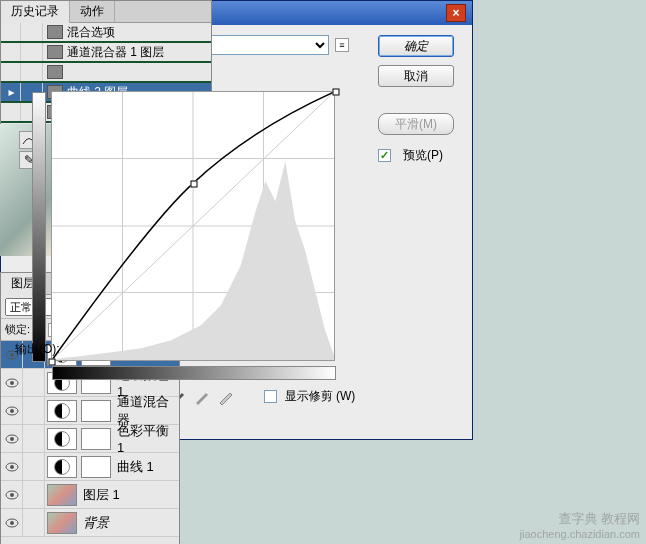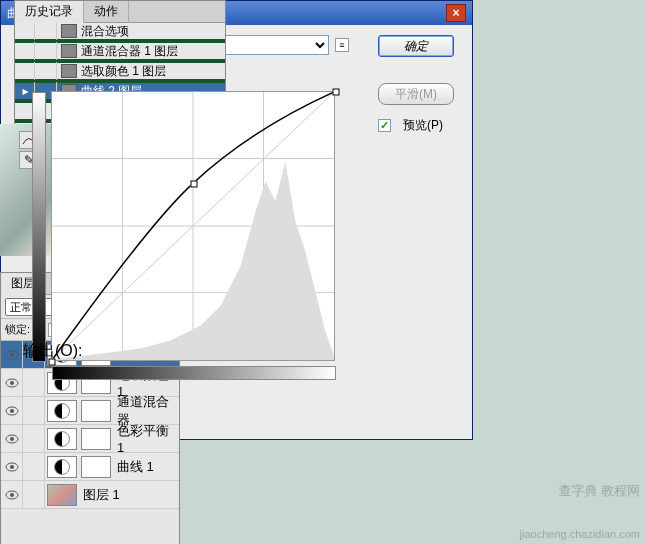--- a/index.html
+++ b/index.html
@@ -1,24 +1,24 @@
 <!DOCTYPE html>
 <html><head>
 <meta charset="utf-8">
 <style>
 * { margin:0; padding:0; box-sizing:border-box; font-family:"Microsoft YaHei",SimSun,Arial,sans-serif; }
 body { width:646px; height:544px; background:#c8d6d4; position:relative; overflow:hidden; font-size:12px; }
 .panel { background:#e6e6e6; border:1px solid #888; position:absolute; }
 
-.history { left:14px; top:0; width:212px; height:125px; }
+.history { left:0; top:0; width:212px; height:125px; }
 .tabs { display:flex; background:#d0d0d0; height:22px; border-bottom:1px solid #999; align-items:center; }
 .tab { padding:3px 10px; border-right:1px solid #aaa; height:22px; display:flex; align-items:center; }
 .tab.active { background:#e6e6e6; }
 .hist-body { background:#e8e8e8; height:101px; overflow:hidden; }
-.hist-row { display:flex; align-items:center; height:20px; border-bottom:4px solid #14532d; padding-left:2px; gap:4px; }
+.hist-row { display:flex; align-items:center; height:20px; border-bottom:2px solid #14532d; padding-left:2px; gap:4px; }
 .hist-row.selected { background:#3a6ea5; color:#fff; }
 .hist-row.dim { color:#999; font-style:italic; }
 .hist-col1 { width:18px; height:18px; border-right:1px solid #ccc; display:flex; align-items:center; justify-content:center; }
 .hist-col2 { width:18px; height:18px; border-right:1px solid #ccc; }
 .hist-ico { width:16px; height:14px; background:#888; border:1px solid #555; }
 
 .preview { position:absolute; left:0; top:124px; width:180px; height:132px; background:linear-gradient(135deg,#dce8e2,#92a8a0 40%,#efe6d8 60%,#4a5048); }
 
 .layers-panel { left:0; top:272px; width:180px; height:288px; }
 .layer-opts { display:flex; align-items:center; padding:3px 4px; gap:4px; height:24px; border-bottom:1px solid #bbb; }
@@ -60,21 +60,21 @@
 .grad-v { position:absolute; left:-20px; top:0; width:14px; height:270px; background:linear-gradient(#fff,#000); border:1px solid #888; }
 .grad-h { position:absolute; left:0; bottom:-20px; width:284px; height:14px; background:linear-gradient(90deg,#000,#fff); border:1px solid #888; }
 .out-in-row { display:flex; align-items:center; gap:8px; margin-top:26px; margin-left:4px; font-size:12px; }
 .droppers { display:flex; gap:6px; }
 .dropper { width:18px; height:18px; }
 .curve-tools { position:absolute; left:8px; top:40px; display:flex; flex-direction:column; gap:2px; }
 .ct-btn { width:20px; height:18px; border:1px solid #999; background:#e8e8e8; display:flex; align-items:center; justify-content:center; }
 .disp-row { display:flex; align-items:center; gap:6px; margin-top:10px; margin-left:44px; }
 .arrow-btn { width:16px; height:16px; border:1px solid #888; border-radius:8px; background:#f0f0f0; display:flex; align-items:center; justify-content:center; font-size:9px; }
 .ctrl-pt { position:absolute; width:7px; height:7px; border:1px solid #000; background:#fff; transform:translate(-50%,-50%); }
-.watermark { position:absolute; right:6px; bottom:4px; display:flex; flex-direction:column; align-items:flex-end; font-size:13px; color:rgba(128,128,128,0.55); font-family:SimSun; pointer-events:none;gap:28px; }
+.watermark { position:absolute; right:6px; bottom:4px; display:flex; flex-direction:column; align-items:flex-end; font-size:13px; color:rgba(128,128,128,0.55); font-family:SimSun; pointer-events:none; }
 .curve-area { position:relative; }
 </style>
 </head>
 <body>
 
 <div class="panel history">
   <div class="tabs">
     <div class="tab active">历史记录</div>
     <div class="tab">动作</div>
   </div>
@@ -88,21 +88,20 @@
       <div class="hist-row">
         <div class="hist-col1"></div>
         <div class="hist-col2"></div>
         <div class="hist-ico"></div>
         <span>通道混合器 1 图层</span>
       </div>
       <div class="hist-row">
         <div class="hist-col1"></div>
         <div class="hist-col2"></div>
         <div class="hist-ico"></div>
-        <span>选取颜色 1 图层</span>
       </div>
       <div class="hist-row selected">
         <div class="hist-col1">▸</div>
         <div class="hist-col2"></div>
         <div class="hist-ico"></div>
         <span>曲线 2 图层</span>
       </div>
       <div class="hist-row dim">
         <div class="hist-col1"></div>
         <div class="hist-col2"></div>
@@ -198,20 +197,31 @@
       <div class="layer-row">
         <div class="eye">
           <svg viewBox="0 0 14 10">
             <ellipse cx="7" cy="5" rx="6" ry="4" fill="none" stroke="#555"></ellipse>
             <circle cx="7" cy="5" r="2" fill="#555"></circle>
           </svg>
         </div>
         <div class="link-c"></div>
         <div class="thumb img"></div>
         <span class="lname">图层 1</span>
+      </div>
+      <div class="layer-row">
+        <div class="eye">
+          <svg viewBox="0 0 14 10">
+            <ellipse cx="7" cy="5" rx="6" ry="4" fill="none" stroke="#555"></ellipse>
+            <circle cx="7" cy="5" r="2" fill="#555"></circle>
+          </svg>
+        </div>
+        <div class="link-c"></div>
+        <div class="thumb img"></div>
+        <span class="lname" style="font-style:italic">背景</span>
       </div>
     </div>
 </div>
 
 <div class="dialog">
   <div class="titlebar">
     <span>曲线</span>
     <div class="close-x">×</div>
   </div>
   <div class="dlg-body">
@@ -249,29 +259,49 @@
           <svg class="hist-bg" viewBox="0 0 284 270" preserveAspectRatio="none">
             <polygon fill="#ddd" points="0,270 10,268 30,266 60,262 90,258 120,250 150,235 170,215 190,175 205,120 215,90 225,110 235,70 245,130 255,160 265,200 275,240 284,265 284,270"></polygon>
           </svg>
           <svg class="curve-svg" viewBox="0 0 284 270">
             <path d="M 0 270 Q 100 130 142 92 Q 200 38 284 0" fill="none" stroke="#000" stroke-width="1.5"></path>
           </svg>
           <div class="ctrl-pt" style="left:0;top:270px"></div>
           <div class="ctrl-pt" style="left:142px;top:92px"></div>
           <div class="ctrl-pt" style="left:284px;top:0"></div>
         </div>
-        <div style="position:absolute;left:12px;top:250px;font-size:16px">输出(O):</div>
+        <div style="position:absolute;left:4px;top:250px;font-size:12px">输出(O):</div>
+      </div>
+      <div class="out-in-row">
+        <span style="width:56px"></span>
+        <span>输入(I):</span>
+        <span style="width:36px"></span>
+        <div class="droppers">
+          <svg class="dropper">
+              <path d="M2 16 L12 6 L14 8 L4 18 Z" fill="#555"></path>
+            </svg>
+          <svg class="dropper">
+              <path d="M2 16 L12 6 L14 8 L4 18 Z" fill="#999"></path>
+            </svg>
+          <svg class="dropper">
+              <path d="M2 16 L12 6 L14 8 L4 18 Z" fill="#ccc" stroke="#888"></path>
+            </svg>
+        </div>
+        <span style="width:12px"></span>
+        <span class="chk"></span>
+        <span>显示修剪 (W)</span>
       </div>
       <div class="disp-row">
         <span class="arrow-btn">⌄</span>
         <span>曲线显示选项</span>
       </div>
     </div>
     <div class="dlg-right">
       <div class="btn def">确定</div>
+      <div class="btn">取消</div>
       <div style="height:10px"></div>
       <div class="btn dis">平滑(M)</div>
       <div class="chk-row">
         <span class="chk on"></span>
         <span>预览(P)</span>
       </div>
     </div>
   </div>
 </div>
 

